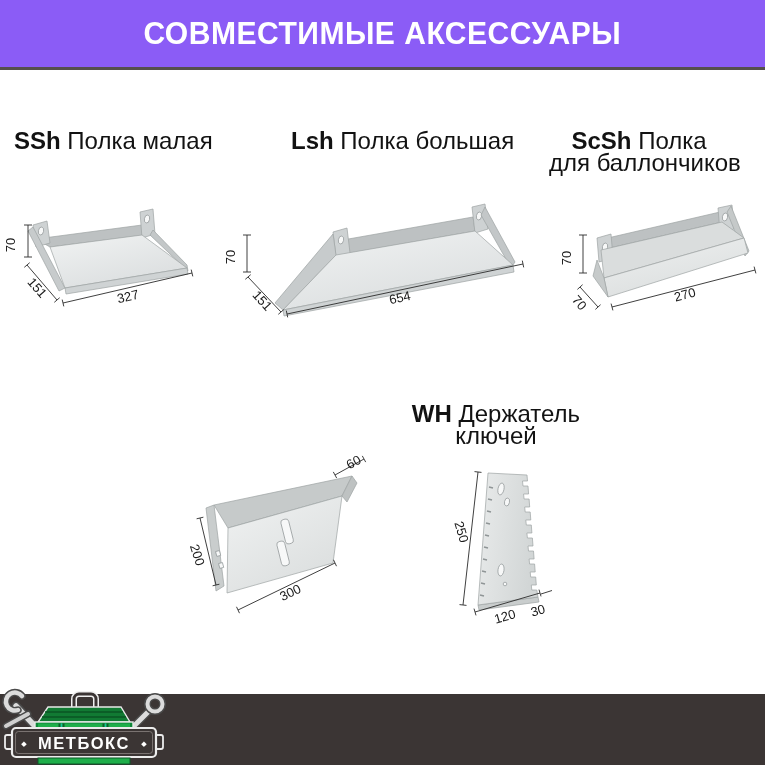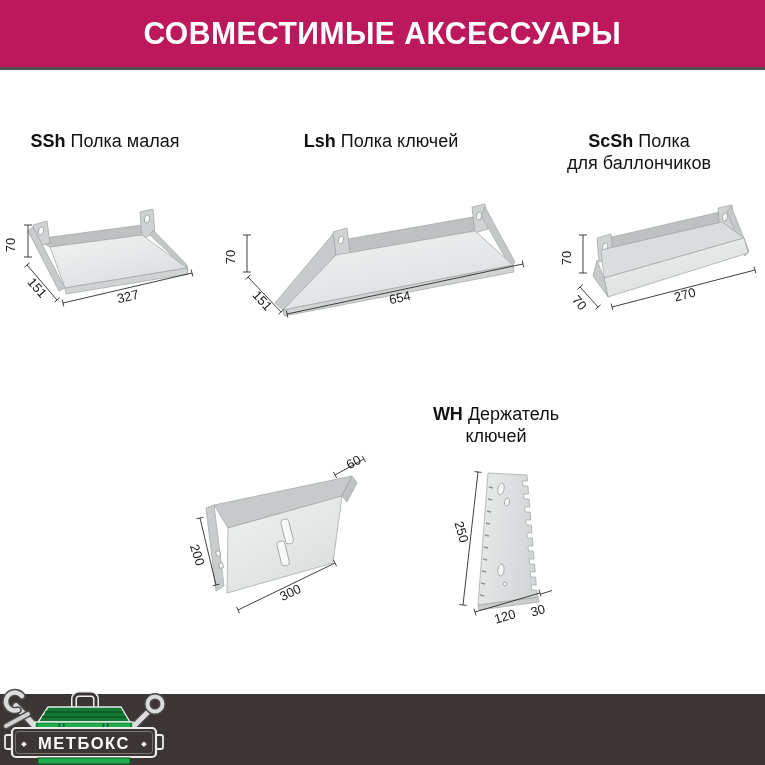--- a/index.html
+++ b/index.html
@@ -3,29 +3,29 @@
 <meta charset="utf-8">
 <style>
   html,body { margin:0; padding:0; background:#888; }
   .page {
     position:relative; width:765px; height:765px; margin:0 auto;
     background:#ffffff; overflow:hidden;
     font-family:"Liberation Sans", sans-serif;
   }
   .hdr {
     position:absolute; top:0; left:0; width:765px; height:67px;
-    background:#be185d; border-bottom:3px solid #554f4d;
+    background:#8b5cf6; border-bottom:3px solid #554f4d;
     display:flex; align-items:center; justify-content:center;
   }
   .hdr h1 {
     margin:0; color:#ffffff; font-size:31px; font-weight:bold;
     letter-spacing:0.5px; transform:scaleX(0.97);
   }
   .plabel {
-    position:absolute; text-align:center; font-size:18px; color:#121212;
+    position:absolute; text-align:center; font-size:24px; color:#121212;
     line-height:22px; white-space:nowrap;
   }
   .plabel .code { font-weight:bold; }
   .plabel .bold { font-weight:bold; }
   .psvg { position:absolute; }
   .footerband {
     position:absolute; top:694px; left:0; width:765px; height:71px;
     background:#3b3534;
   }
   .mshape { stroke:#9da3a4; stroke-width:0.7; stroke-linejoin:round; }
@@ -45,21 +45,21 @@
     <h1>СОВМЕСТИМЫЕ АКСЕССУАРЫ</h1>
   </header>
 
   <div class="plabel" style="left:14px; top:130px; width:182px;">
     <span class="code">SSh</span>
     <span>Полка малая</span>
   </div>
 
   <div class="plabel" style="left:291px; top:130px; width:180px;">
     <span class="code">Lsh</span>
-    <span>Полка ключей</span>
+    <span>Полка большая</span>
   </div>
 
   <div class="plabel" style="left:549px; top:130px; width:180px;">
     <div>
       <span class="code">ScSh</span>
       <span>Полка</span>
     </div>
     <div>для баллончиков</div>
   </div>
 

